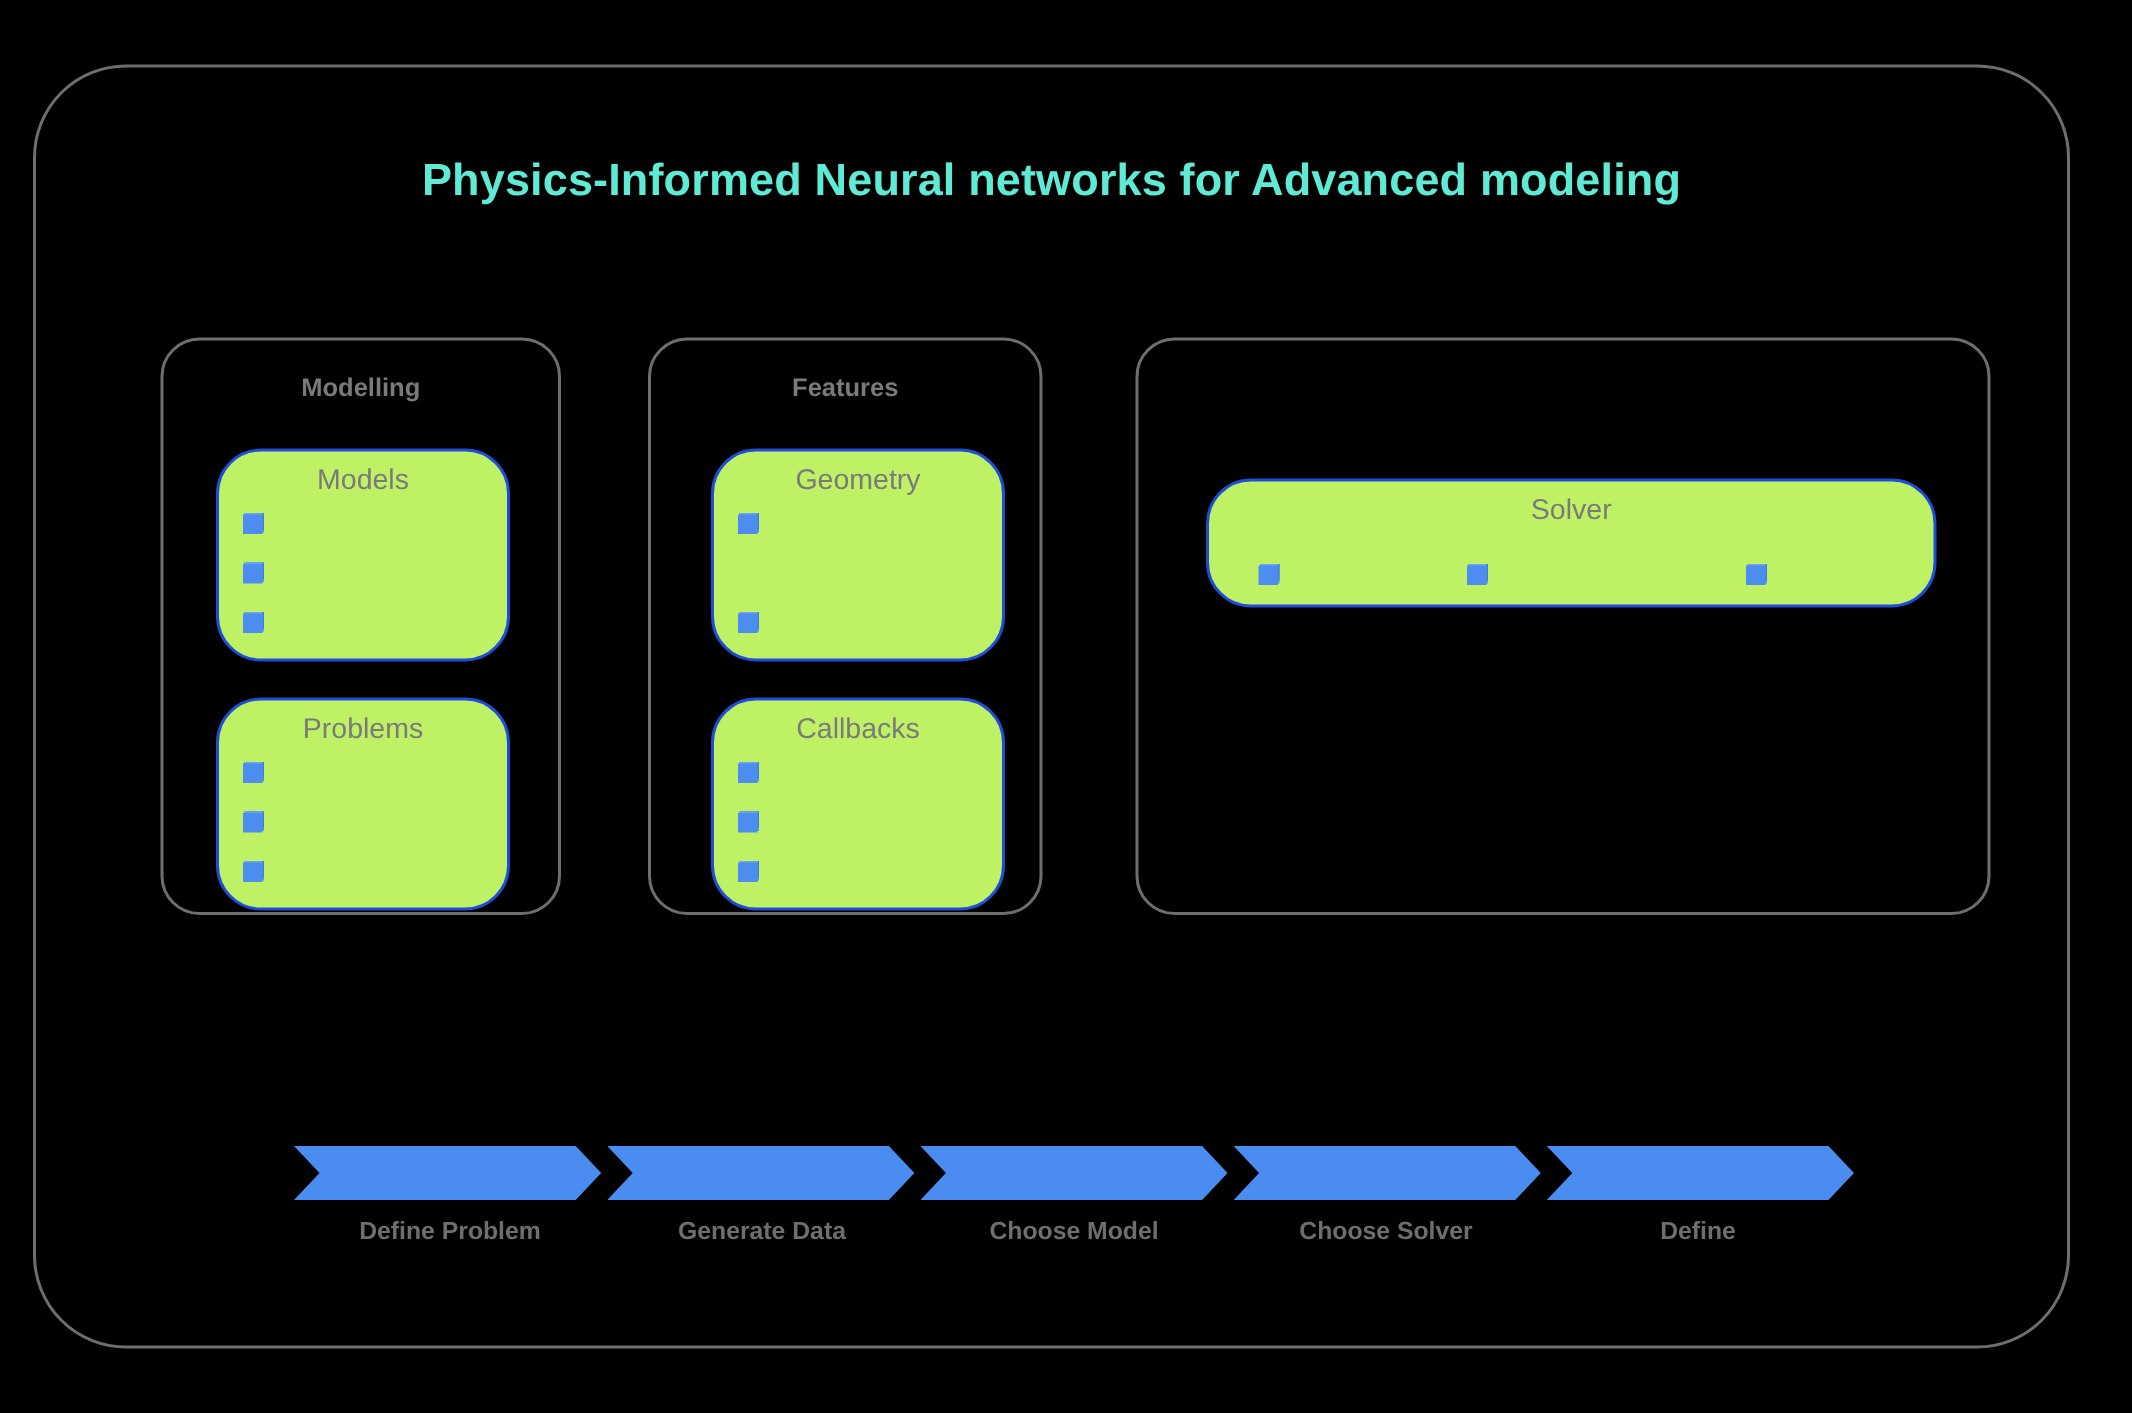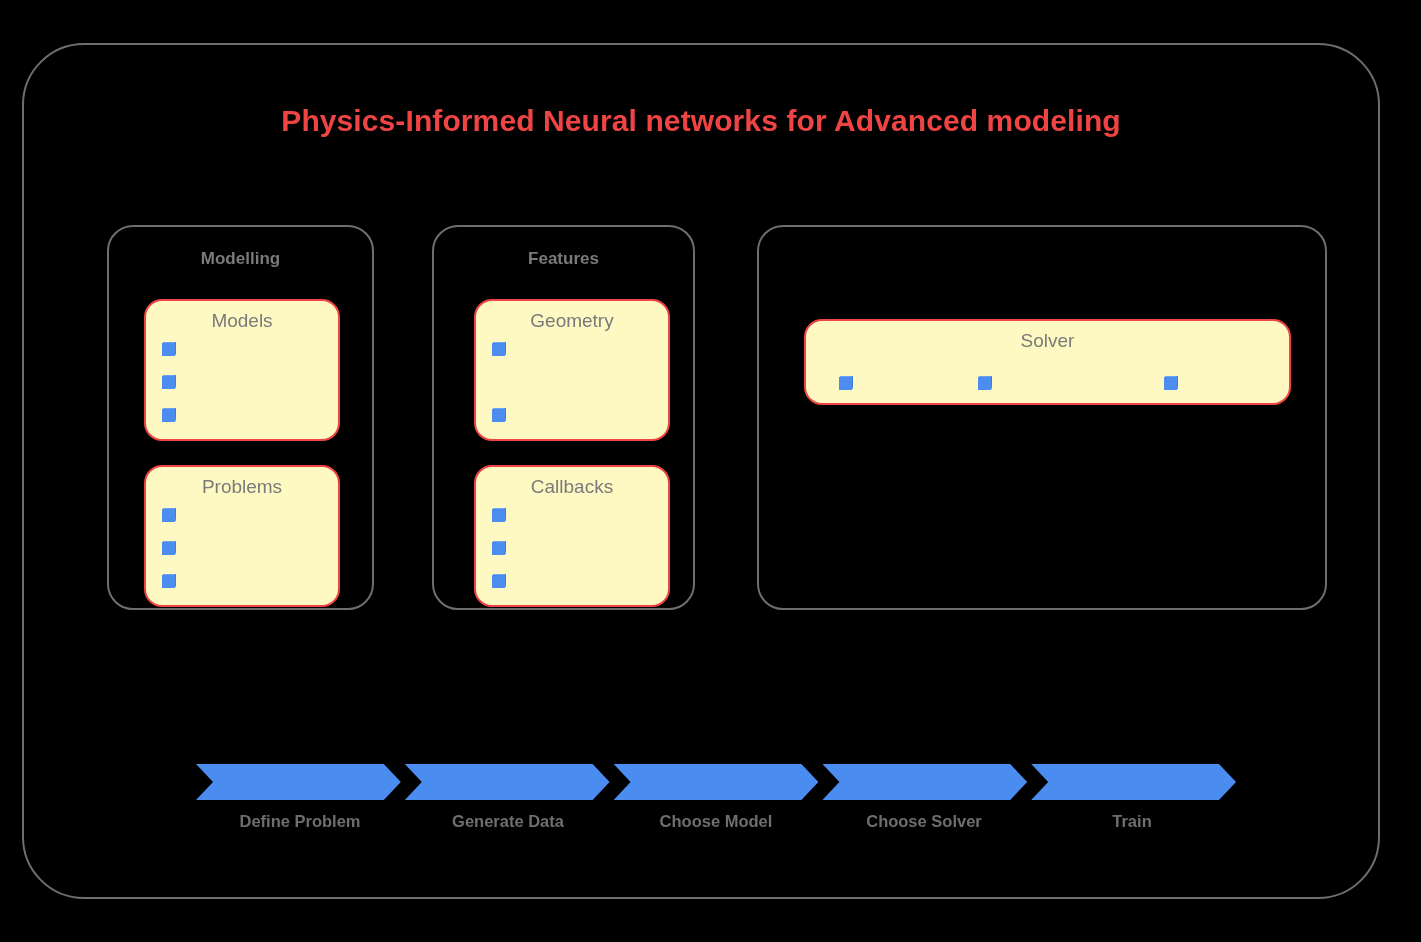--- a/index.html
+++ b/index.html
@@ -27,21 +27,21 @@
     box-sizing: border-box;
     background: #000000;
   }
 
   #page-title {
     position: absolute;
     left: 0;
     top: 59px;
     width: 100%;
     text-align: center;
-    color: #ef4444;
+    color: #5eead4;
     font-size: 30px;
     font-weight: bold;
     letter-spacing: 0.1px;
   }
 
   
   #groups-row {
     position: absolute;
     left: 60px;
     top: 180px;
@@ -69,24 +69,24 @@
     width: 100%;
     text-align: center;
     color: #7a7a7a;
     font-size: 17px;
     font-weight: bold;
   }
 
   
   .card {
     position: absolute;
-    border: 2px solid #ef4444;
-    border-radius: 18px;
+    border: 2px solid #1d4ed8;
+    border-radius: 30px;
     box-sizing: border-box;
-    background: #fef9c3;
+    background: #bef264;
   }
   .card-title {
     position: absolute;
     top: 9px;
     left: 0;
     width: 100%;
     text-align: center;
     color: #7a7a7a;
     font-size: 19px;
   }
@@ -253,17 +253,17 @@
       <div class="chev"></div>
       <div class="chev"></div>
       <div class="chev"></div>
       <div class="chev last"></div>
     </div>
     <div class="chev-labels">
       <div class="chev-label">Define Problem</div>
       <div class="chev-label">Generate Data</div>
       <div class="chev-label">Choose Model</div>
       <div class="chev-label">Choose Solver</div>
-      <div class="chev-label">Train</div>
+      <div class="chev-label">Define</div>
     </div>
   </div>
 
 </div>
 
 </body></html>

